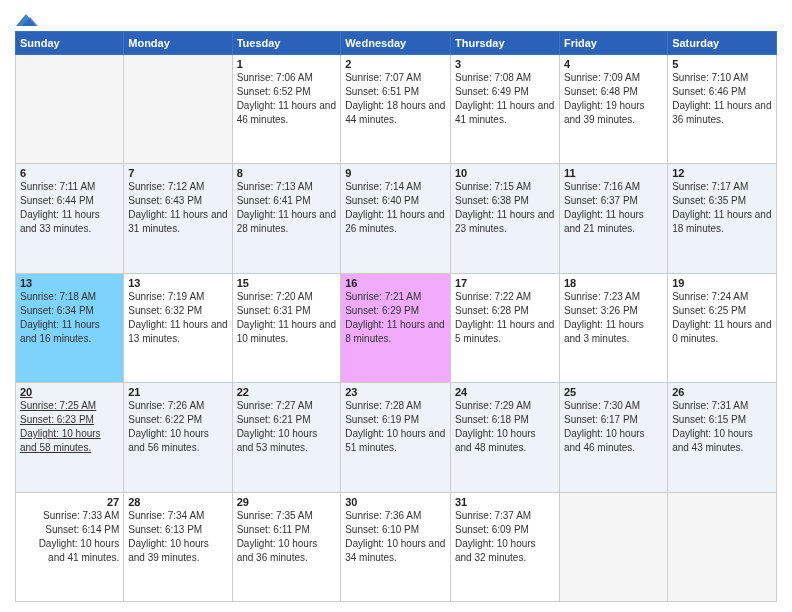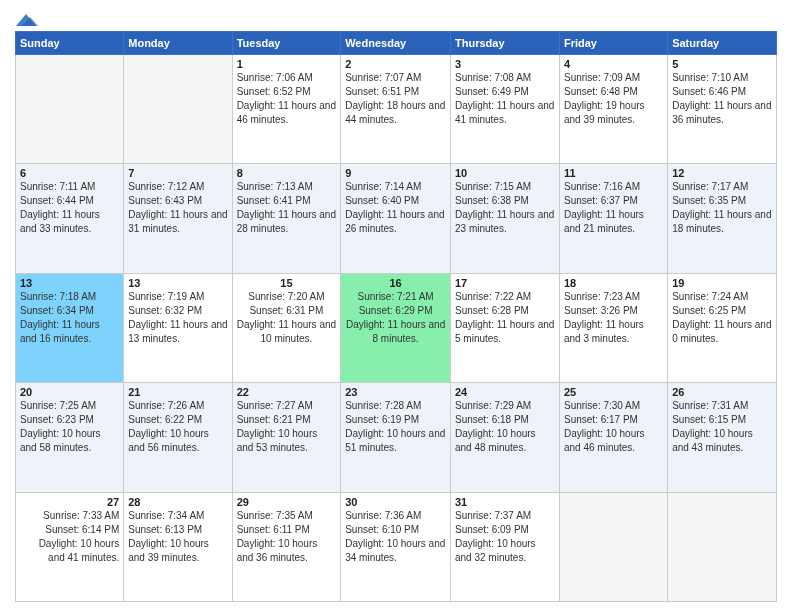--- a/index.html
+++ b/index.html
@@ -240,29 +240,29 @@
             </div>
           </td>
           <td style="background: rgb(255, 255, 255);">
             <span class="day-num">13</span>
             <div class="day-info">
               <div>Sunrise: 7:19 AM</div>
               <div>Sunset: 6:32 PM</div>
               <div>Daylight: 11 hours and 13 minutes.</div>
             </div>
           </td>
-          <td style="background: rgb(255, 255, 255); text-align: center;">
+          <td style="background: rgb(255, 255, 255);">
             <span class="day-num">15</span>
             <div class="day-info">
               <div>Sunrise: 7:20 AM</div>
               <div>Sunset: 6:31 PM</div>
               <div>Daylight: 11 hours and 10 minutes.</div>
             </div>
           </td>
-          <td style="background: #86efac; text-align: center;">
+          <td style="background: #f0abfc;">
             <span class="day-num">16</span>
             <div class="day-info">
               <div>Sunrise: 7:21 AM</div>
               <div>Sunset: 6:29 PM</div>
               <div>Daylight: 11 hours and 8 minutes.</div>
             </div>
           </td>
           <td style="background: rgb(255, 255, 255);">
             <span class="day-num">17</span>
             <div class="day-info">
@@ -282,21 +282,21 @@
           <td style="background: rgb(255, 255, 255);">
             <span class="day-num">19</span>
             <div class="day-info">
               <div>Sunrise: 7:24 AM</div>
               <div>Sunset: 6:25 PM</div>
               <div>Daylight: 11 hours and 0 minutes.</div>
             </div>
           </td>
         </tr>
         <tr>
-          <td style="background: rgb(238, 242, 249);">
+          <td style="background: rgb(238, 242, 249); text-decoration: underline;">
             <span class="day-num">20</span>
             <div class="day-info">
               <div>Sunrise: 7:25 AM</div>
               <div>Sunset: 6:23 PM</div>
               <div>Daylight: 10 hours and 58 minutes.</div>
             </div>
           </td>
           <td style="background: rgb(238, 242, 249);">
             <span class="day-num">21</span>
             <div class="day-info">

